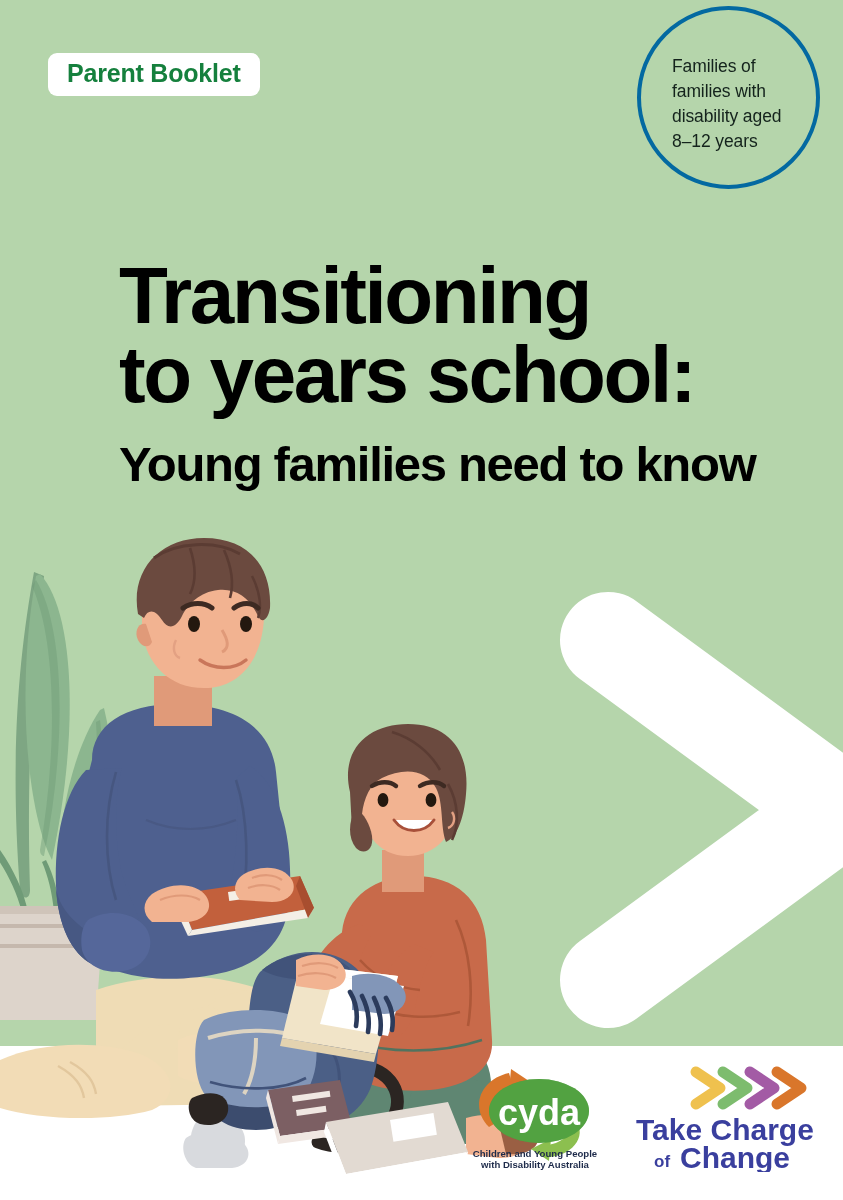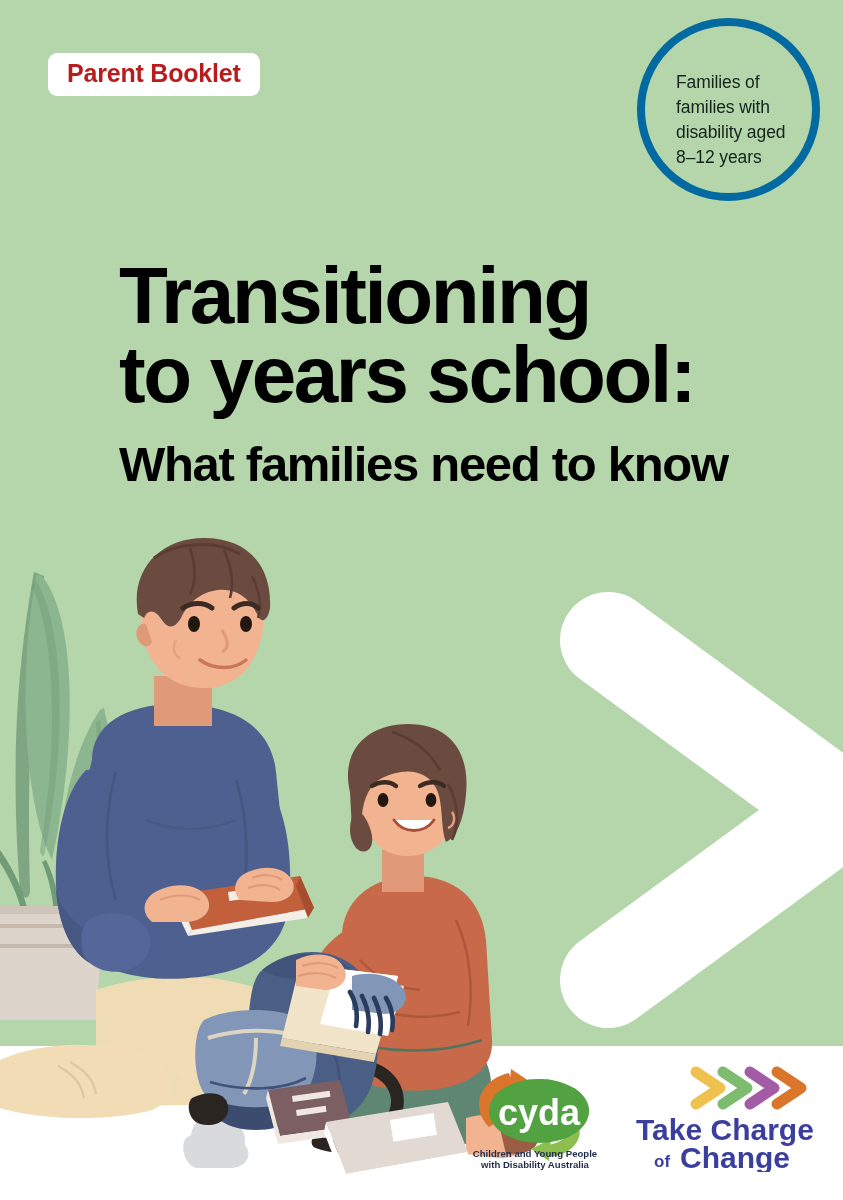--- a/index.html
+++ b/index.html
@@ -20,29 +20,29 @@
 
   
   .badge-pill{
     position:absolute;left:48px;top:53px;
     background:#ffffff;
     border-radius:9px;
     padding:8px 19px 10px 19px;
     line-height:1;
   }
   .badge-pill span{
-    font-size:25px;font-weight:bold;color:#b91c1c;
+    font-size:25px;font-weight:bold;color:#15803d;
     letter-spacing:-0.2px;
   }
 
   
   .circle-badge{
-    position:absolute;left:637px;top:18px;
+    position:absolute;left:637px;top:6px;
     width:183px;height:183px;border-radius:50%;
-    border:8px solid #0369a1;
+    border:4px solid #0369a1;
     box-sizing:border-box;
   }
   .circle-badge .ctext{
     position:absolute;left:31px;top:44px;width:140px;
     font-size:17.5px;line-height:1.42;color:#14231c;
     letter-spacing:-0.1px;
   }
 
   
   .title-block{position:absolute;left:103px;top:256px;width:700px;margin-left:16px;}
@@ -281,21 +281,21 @@
       <div>Families of</div>
       <div>families with</div>
       <div>disability aged</div>
       <div>8–12 years</div>
     </div>
   </div>
 
   <div class="title-block">
     <div class="title-main">Transitioning</div>
     <div class="title-main">to years school:</div>
-    <div class="title-sub">What families need to know</div>
+    <div class="title-sub">Young families need to know</div>
   </div>
 
   <svg class="logo-cyda" viewBox="0 0 160 112" xmlns="http://www.w3.org/2000/svg">
 
     <path d="M 34 64 C 14 44 26 16 54 10 L 58 24 C 40 28 32 44 44 58 Z" fill="#d9762b"></path>
     <path d="M 56 6 L 74 18 L 54 28 Z" fill="#d9762b"></path>
 
     <path d="M 118 54 C 134 70 120 92 94 94 L 92 82 C 110 80 118 68 110 58 Z" fill="#8cbf4f"></path>
     <path d="M 94 98 L 76 86 L 96 76 Z" fill="#8cbf4f"></path>
 

